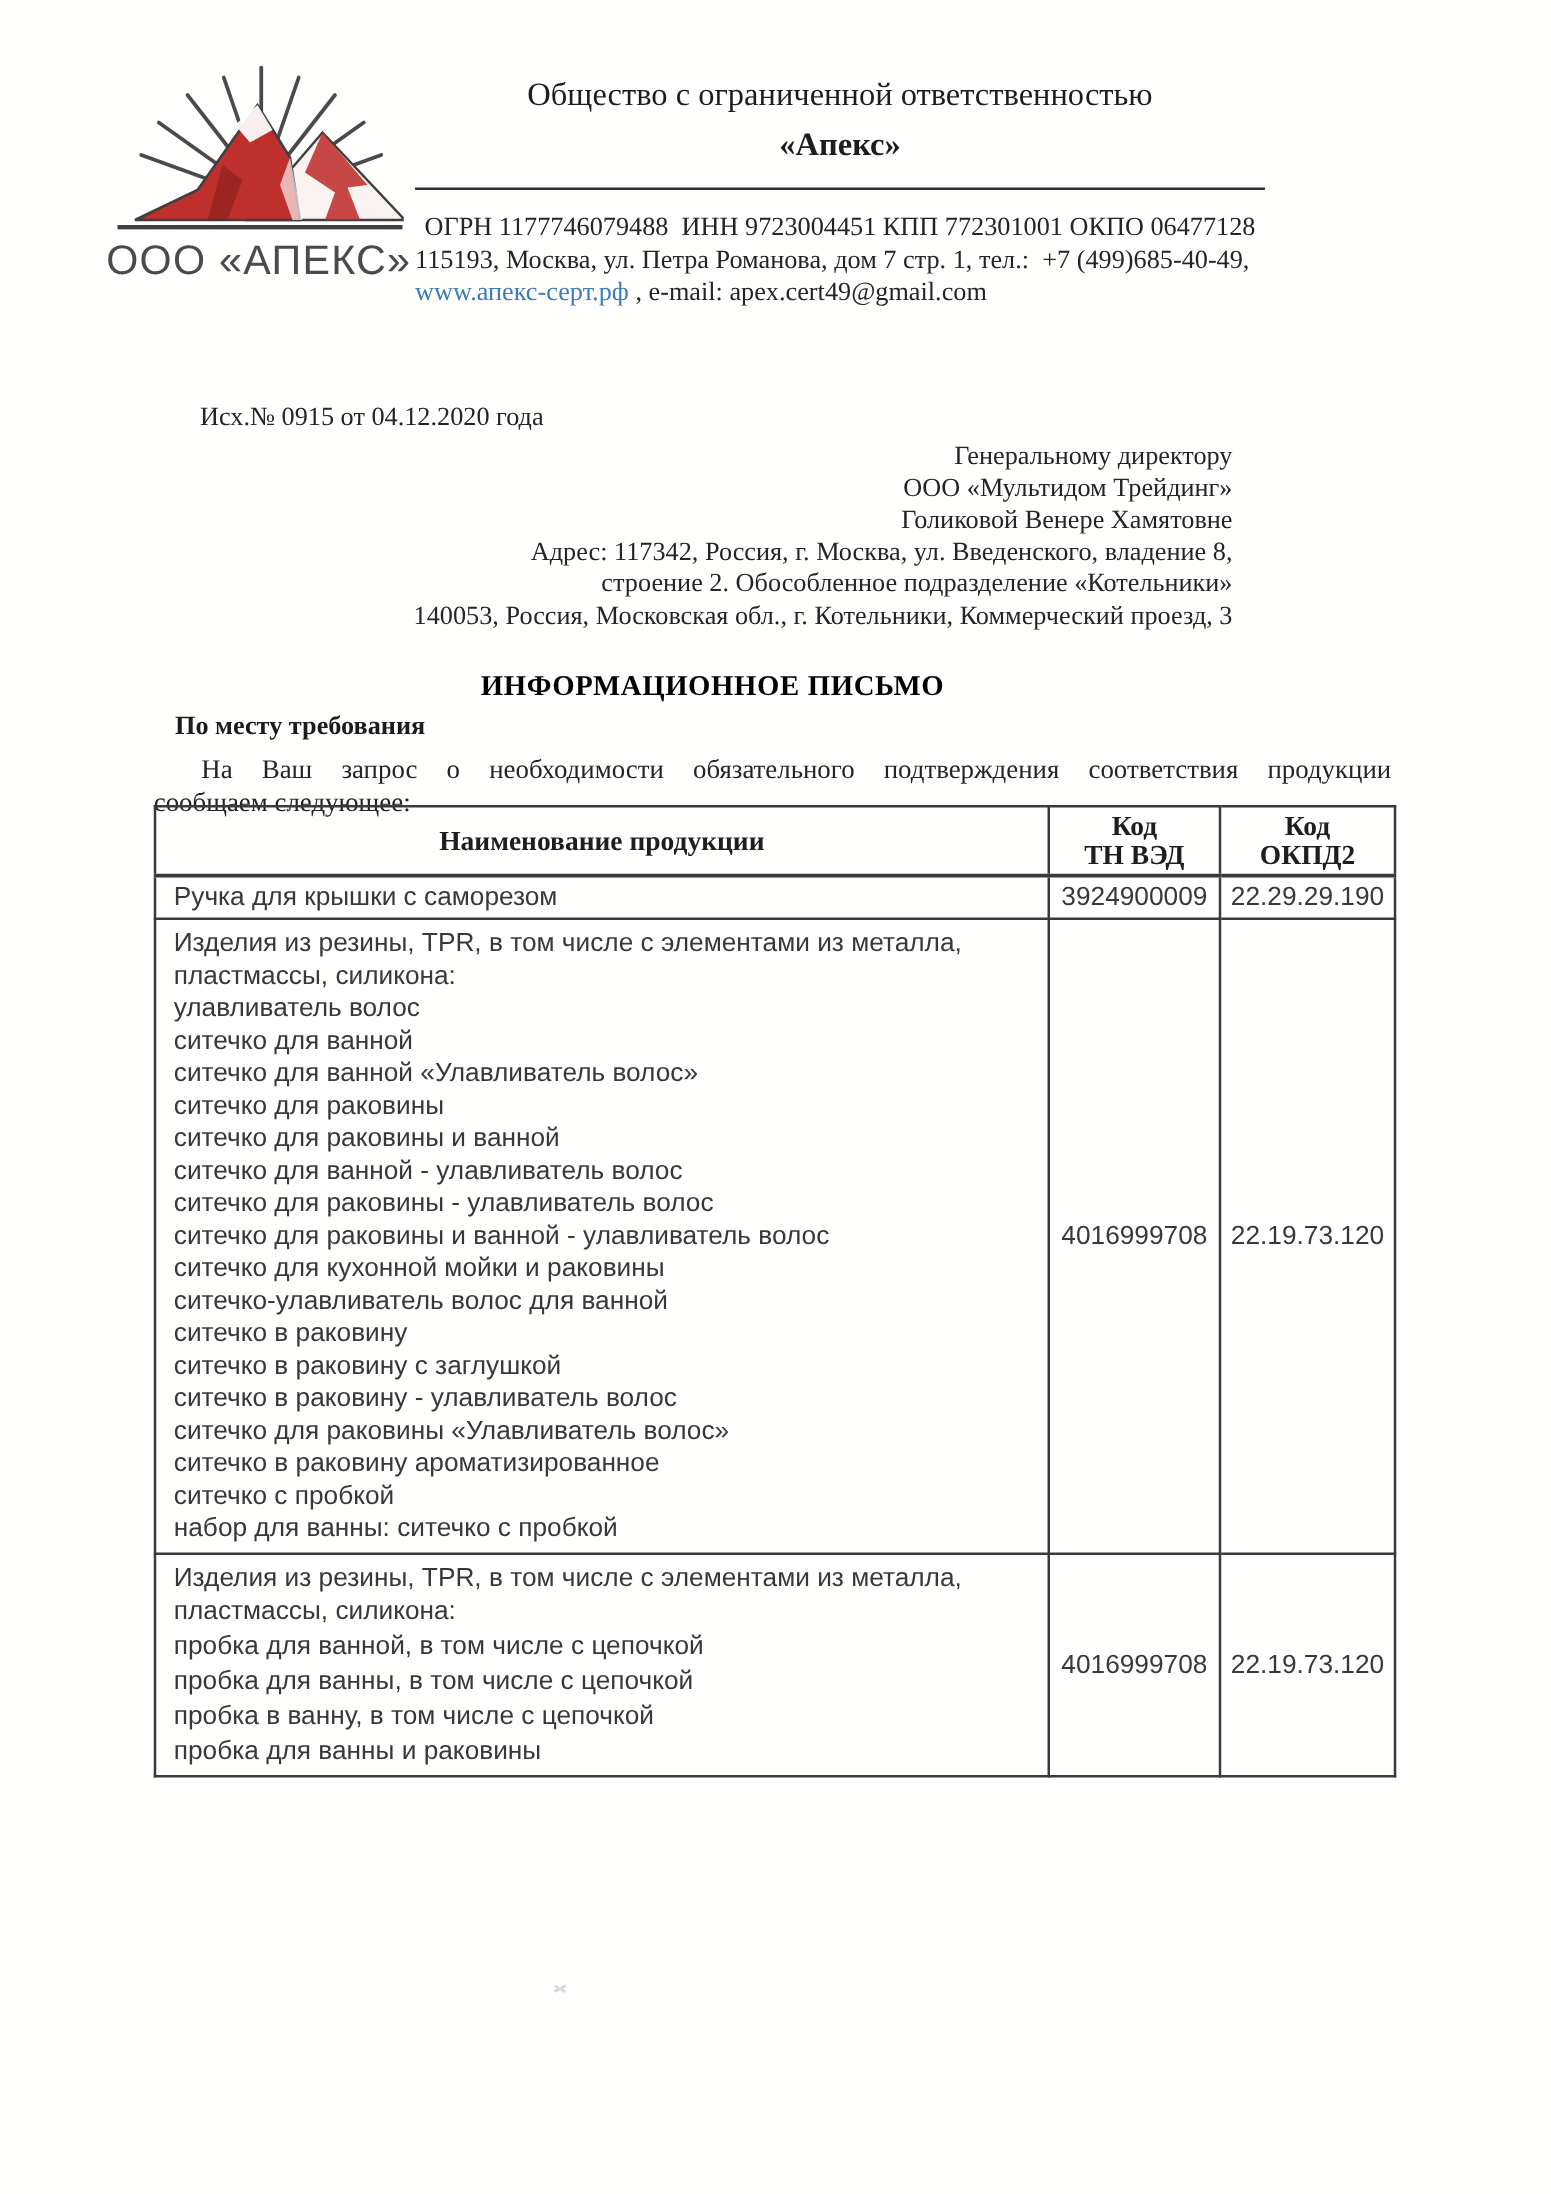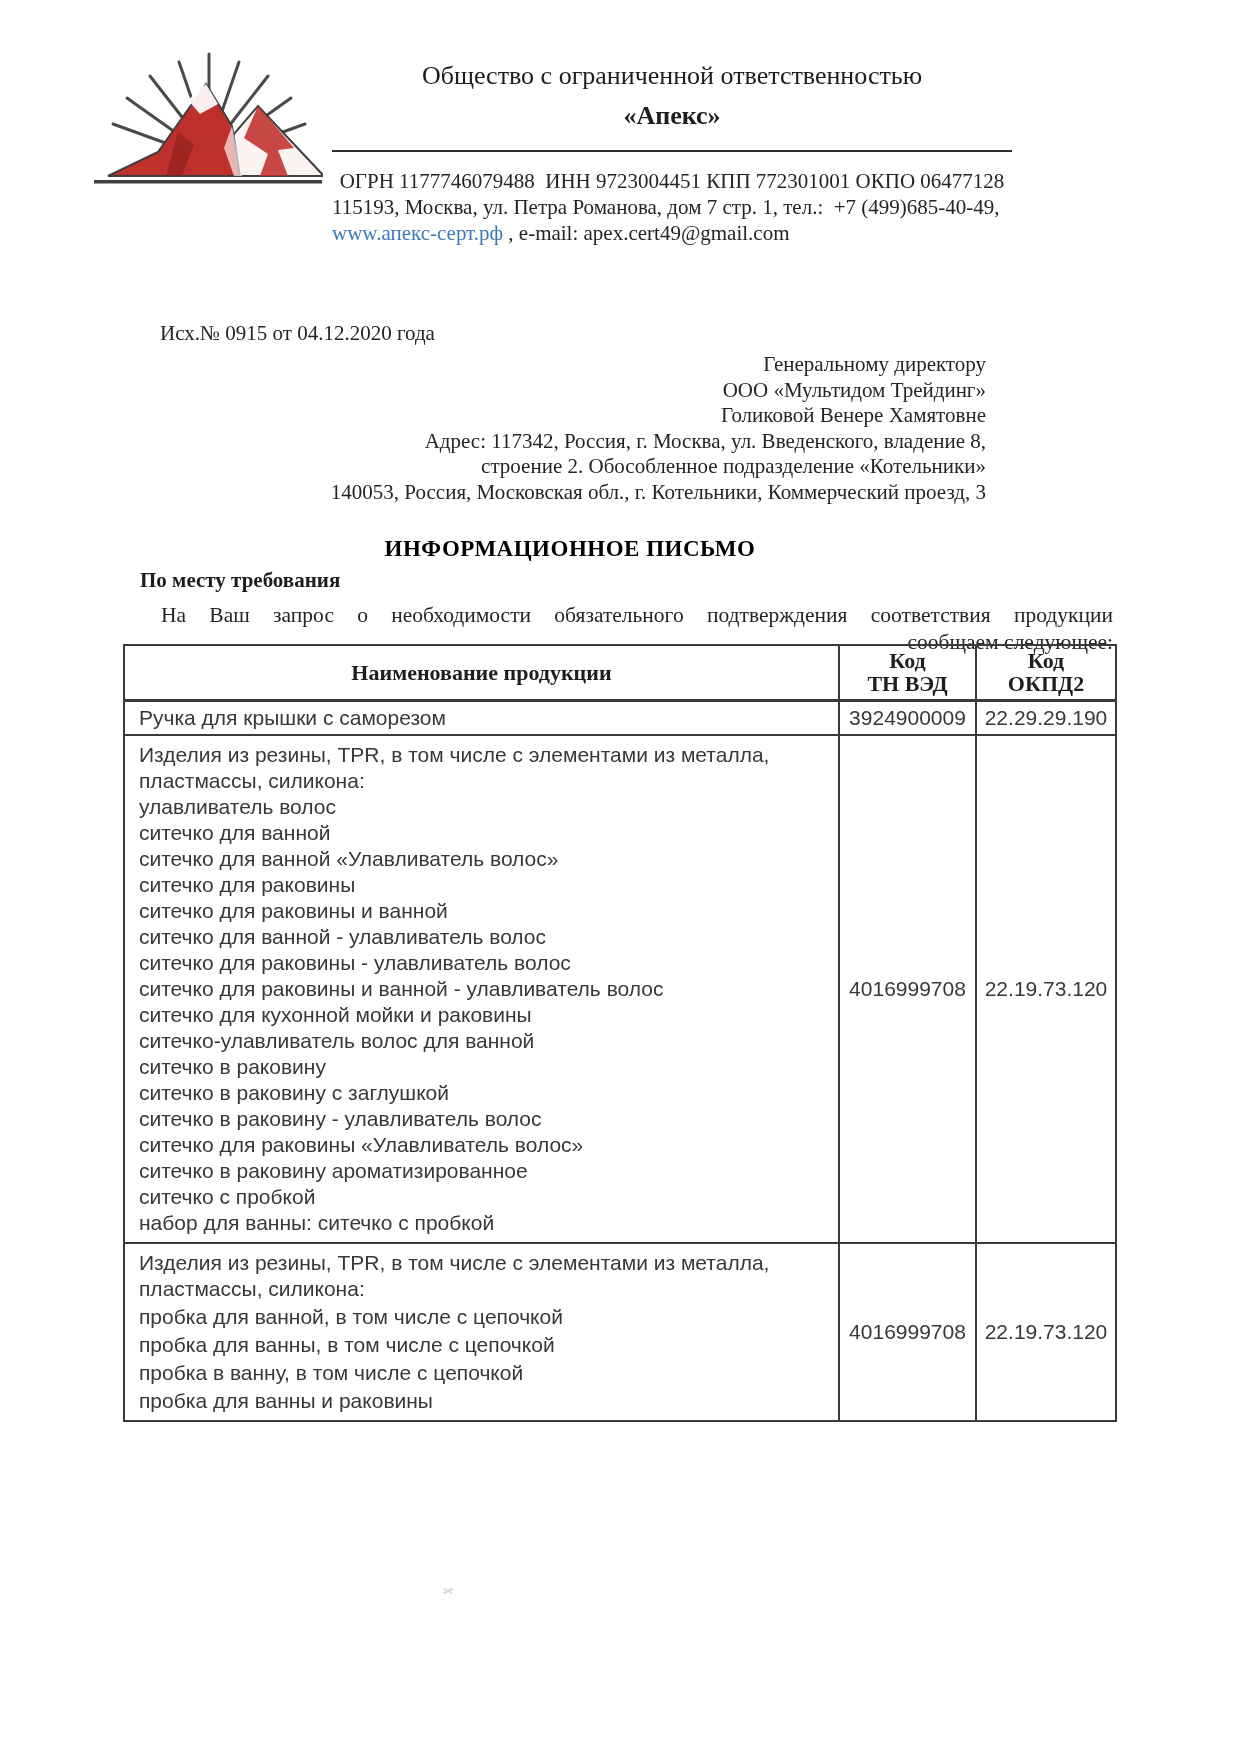--- a/index.html
+++ b/index.html
@@ -27,21 +27,21 @@
   .ref{position:absolute;left:160px;top:321px;font-size:21px;color:#242424;}
   .addressee{position:absolute;left:270px;top:352px;width:716px;text-align:right;
     font-size:21px;line-height:25.5px;color:#242424;}
   .title{position:absolute;left:123px;top:536px;width:990px;box-sizing:border-box;
     padding-right:96px;margin:0;text-align:center;font-size:23px;font-weight:bold;
     letter-spacing:0.5px;color:#000000;}
   .subtitle{position:absolute;left:140px;top:568px;font-size:21px;font-weight:bold;color:#1c1c1c;}
   .para{position:absolute;left:123px;top:602px;width:990px;margin:0;
     font-size:21.5px;line-height:27px;color:#242424;}
   .p1{display:block;text-align:justify;text-align-last:justify;text-indent:38px;}
-  .p2{display:block;text-align:right;}
+  .p2{display:block;}
   
   .prod-table{
     position:absolute;left:123px;top:644px;width:992px;table-layout:fixed;
     border-collapse:collapse;font-family:"Liberation Sans","DejaVu Sans",sans-serif;
   }
   .prod-table col.c1{width:715px;}
   .prod-table col.c2{width:137px;}
   .prod-table col.c3{width:140px;}
   .prod-table th,.prod-table td{border:2px solid #3a3a3a;}
   .prod-table thead th{
@@ -82,20 +82,21 @@
           <line x1="165" y1="95" x2="223" y2="74"></line>
         </g>
         <path d="M116,126 L176,56 L240,124 L240,126 Z" fill="#fbf3f2" stroke="#3f3f3f" stroke-width="2"></path>
         <path d="M176,56 L162,88 L186,104 L178,126 L206,126 L196,100 L212,98 Z" fill="#bf2f2b" opacity="0.88"></path>
         <path d="M26,126 L76,102 L124,34 L150,76 L158,126 Z" fill="#bf2f2b" stroke="#3f3f3f" stroke-width="2"></path>
         <path d="M124,34 L136,54 L118,64 L106,50 Z" fill="#ffffff" opacity="0.92"></path>
         <path d="M96,82 L112,94 L100,126 L84,126 Z" fill="#821d19" opacity="0.55"></path>
         <path d="M150,76 L142,98 L152,126 L160,126 Z" fill="#ffffff" opacity="0.65"></path>
         <rect x="12" y="130" width="228" height="3.5" fill="#3f3f3f"></rect>
       </svg>
+      <div class="logo-caption">ООО «АПЕКС»</div>
     </div>
 
     <div class="lh-text">
       <div class="lh-org">Общество с ограниченной ответственностью</div>
       <div class="lh-name">«Апекс»</div>
       <div class="lh-rule"></div>
       <div class="lh-reg">ОГРН 1177746079488  ИНН 9723004451 КПП 772301001 ОКПО 06477128</div>
       <div class="lh-addr">115193, Москва, ул. Петра Романова, дом 7 стр. 1, тел.:  +7 (499)685-40-49,</div>
       <div class="lh-web">
         <span class="site">www.апекс-серт.рф</span><span> , e-mail: </span><span>apex.cert49@gmail.com</span>

